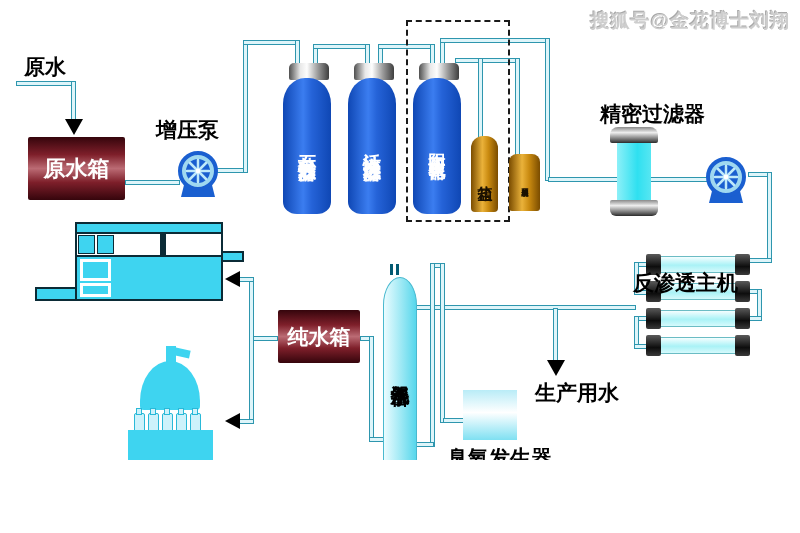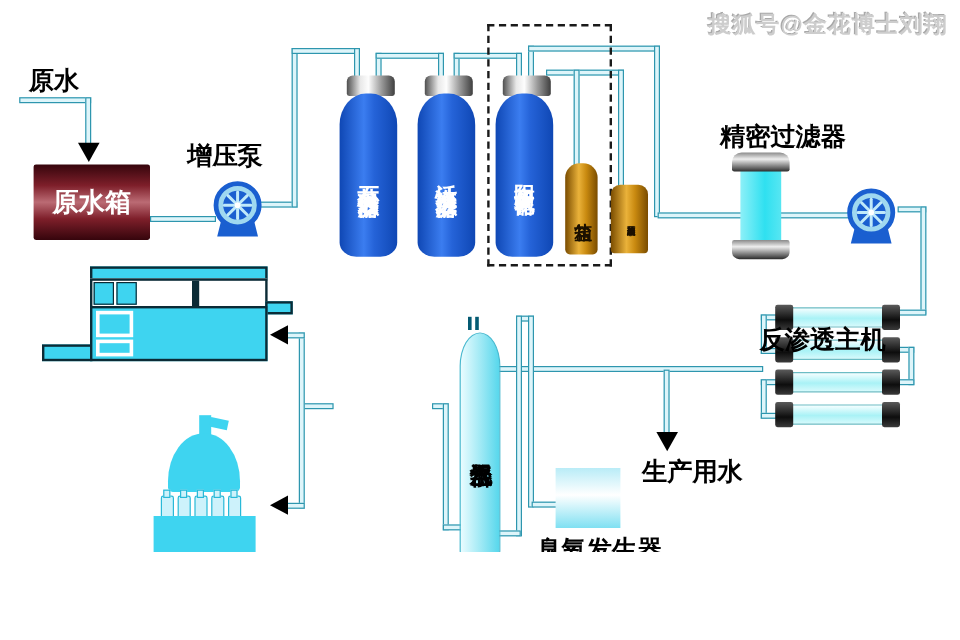--- a/index.html
+++ b/index.html
@@ -214,20 +214,23 @@
   </div>
   <div class="membrane" style="top:310px;">
     <div class="mcap" style="left:-3px;"></div>
     <div class="mcap" style="right:-3px;"></div>
   </div>
   <div class="membrane" style="top:337px;">
     <div class="mcap" style="left:-3px;"></div>
     <div class="mcap" style="right:-3px;"></div>
   </div>
 
+  <div class="redtank" style="left:278px;top:310px;width:82px;height:53px;font-size:21px;">
+    <span>纯水箱</span>
+  </div>
 
   <div class="ventbar" style="left:390px;top:264px;"></div>
   <div class="ventbar" style="left:396px;top:264px;"></div>
   <div id="mixer" class="vtext">
     <span>气水混合器</span>
   </div>
 
   <div id="ozone"></div>
 
   <div class="cyanpart" style="left:75px;top:222px;width:148px;height:12px;"></div>

